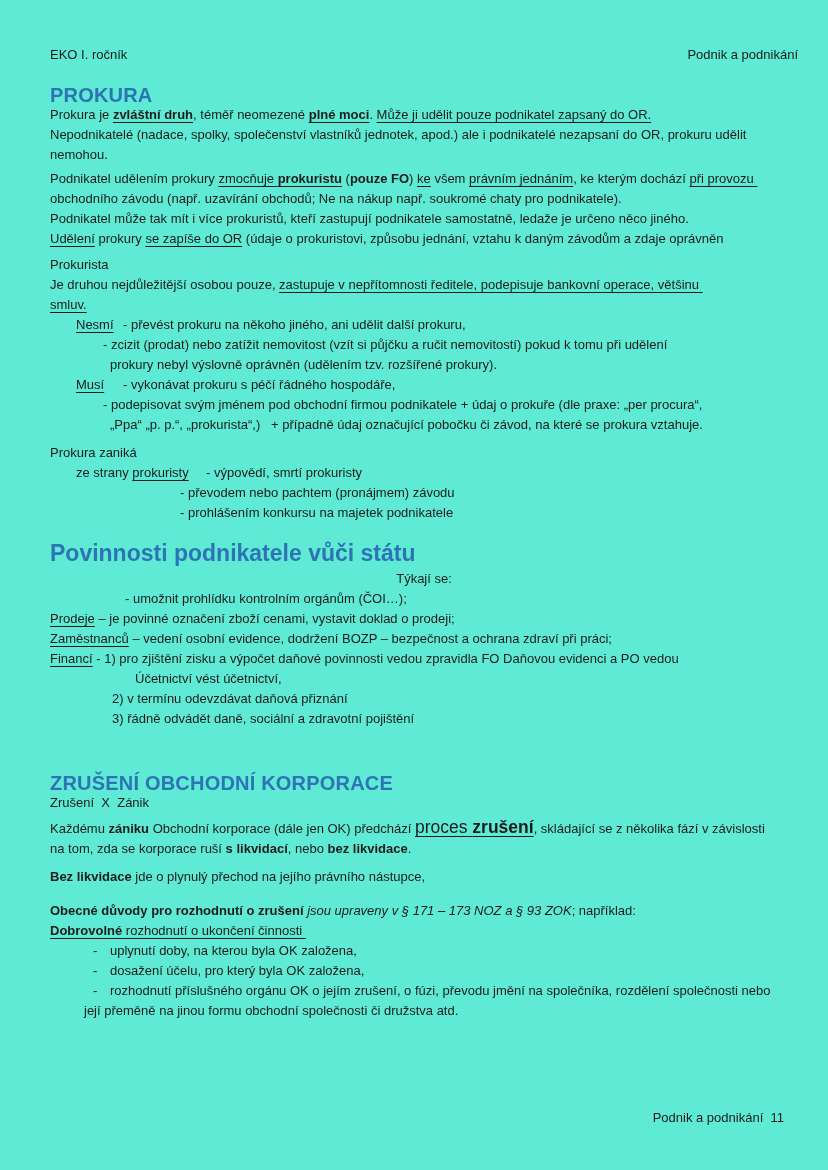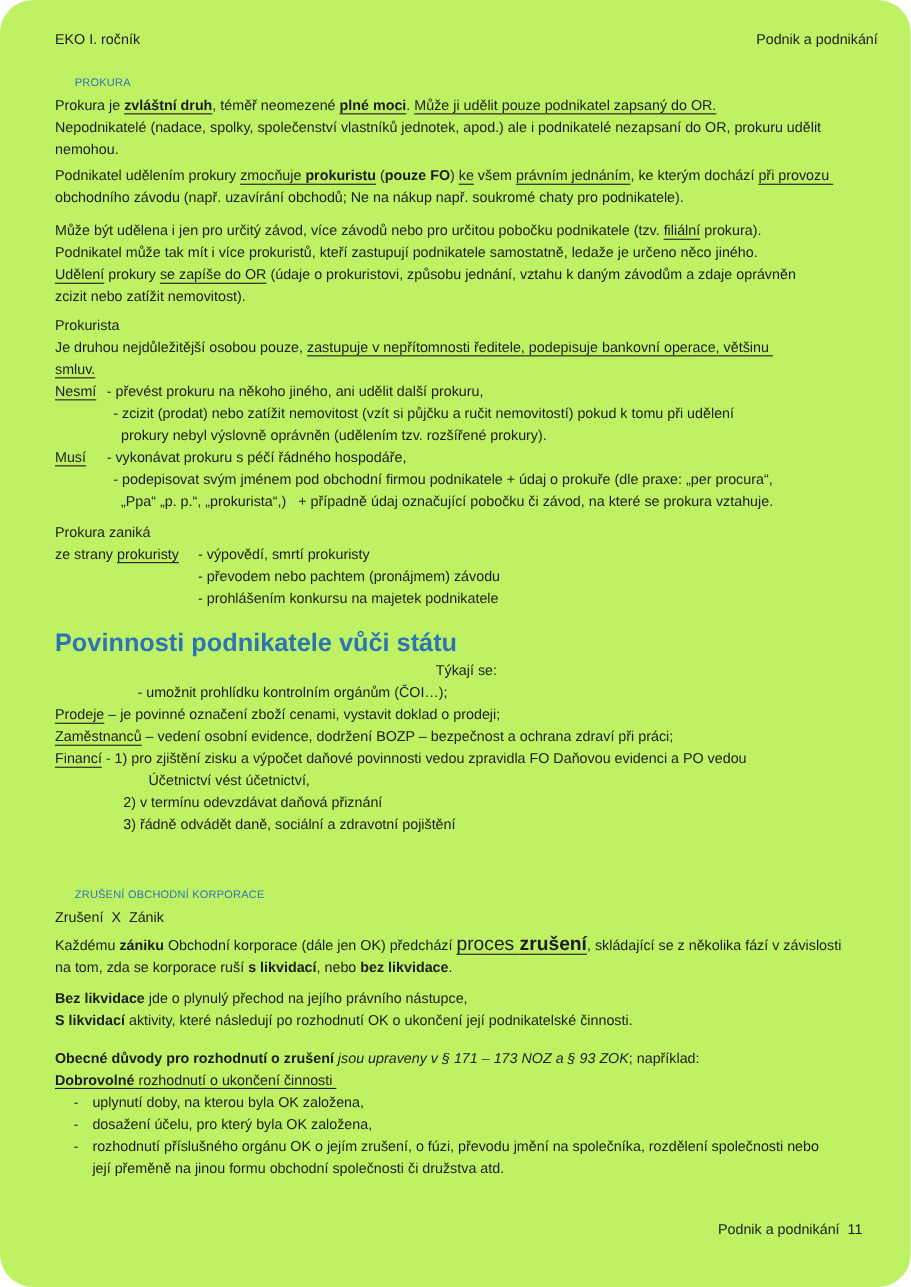--- a/index.html
+++ b/index.html
@@ -1,25 +1,25 @@
 <!DOCTYPE html>
 <html><head>
 <meta charset="utf-8">
 <style>
   html,body{margin:0;padding:0;background:#ffffff;}
   .page{
-    position:relative;width:828px;height:1170px;overflow:hidden;background:#bef264;
+    position:relative;width:828px;height:1170px;overflow:hidden;background:#5eead4;
     font-family:"Liberation Sans",sans-serif;color:#1c1c1c;
-    padding:27px 30px 0 50px;box-sizing:border-box;border-radius:30px;
+    padding:46px 30px 0 50px;box-sizing:border-box;
   }
   .hdr{display:flex;justify-content:space-between;font-size:13px;line-height:17px;white-space:pre;}
   .line{font-size:13px;line-height:20px;white-space:pre;}
   .row{display:flex;}
-  .row .label{flex:0 0 auto;display:inline-block;}
-  .h1{color:#2E74B5;font-weight:normal;font-size:10px;line-height:20px;letter-spacing:.2px;white-space:pre;margin-left:18px;}
+  .row .label{flex:0 0 auto;display:inline-block;margin-left:26px;}
+  .h1{color:#2E74B5;font-weight:bold;font-size:20px;line-height:20px;letter-spacing:.2px;white-space:pre;}
   .h2{color:#2E74B5;font-weight:bold;font-size:23px;line-height:24px;white-space:pre;}
   .hb{font-weight:normal;font-size:13px;line-height:20px;white-space:pre;}
   .b{font-weight:bold;}
   .i{font-style:italic;}
   .u{text-decoration:underline;text-decoration-skip-ink:none;text-underline-offset:2.5px;}
   .lg{font-size:17.5px;line-height:1;}
   .footer{position:absolute;right:44px;bottom:30px;font-size:13px;white-space:pre;}
 </style>
 </head>
 <body>
@@ -30,24 +30,22 @@
     <span>Podnik a podnikání</span>
   </div>
 
   <div>
       <div class="h1" style="margin-top: 22px;">PROKURA</div>
       <div class="line"><span>Prokura je </span><span class="b u">zvláštní druh</span><span>, téměř neomezené </span><span class="b u">plné moci</span><span>. </span><span class="u">Může ji udělit pouze podnikatel zapsaný do OR.</span></div>
       <div class="line"><span>Nepodnikatelé (nadace, spolky, společenství vlastníků jednotek, apod.) ale i podnikatelé nezapsaní do OR, prokuru udělit</span></div>
       <div class="line"><span>nemohou.</span></div>
       <div class="line" style="margin-top: 4px;"><span>Podnikatel udělením prokury </span><span class="u">zmocňuje </span><span class="b u">prokuristu</span><span> (</span><span class="b">pouze FO</span><span>) </span><span class="u">ke</span><span> všem </span><span class="u">právním jednáním</span><span>, ke kterým dochází </span><span class="u">při provozu </span></div>
       <div class="line"><span>obchodního závodu (např. uzavírání obchodů; Ne na nákup např. soukromé chaty pro podnikatele).</span></div>
-      <div class="line" style="margin-top: 10px;"><span>Může být udělena i jen pro určitý závod, více závodů nebo pro určitou pobočku podnikatele (tzv. </span><span class="u">filiální</span><span> prokura).</span></div>
       <div class="line"><span>Podnikatel může tak mít i více prokuristů, kteří zastupují podnikatele samostatně, ledaže je určeno něco jiného.</span></div>
       <div class="line"><span class="u">Udělení</span><span> prokury </span><span class="u">se zapíše do OR</span><span> (údaje o prokuristovi, způsobu jednání, vztahu k daným závodům a zdaje oprávněn</span></div>
-      <div class="line"><span>zcizit nebo zatížit nemovitost).</span></div>
       <div class="hb" style="margin-top: 6px;">Prokurista</div>
       <div class="line"><span>Je druhou nejdůležitější osobou pouze, </span><span class="u">zastupuje v nepřítomnosti ředitele, podepisuje bankovní operace, většinu </span></div>
       <div class="line"><span class="u">smluv.</span></div>
       <div class="line row"><span class="label" style="width: 47px;"><span class="u">Nesmí</span></span><span><span>- převést prokuru na někoho jiného, ani udělit další prokuru,</span></span></div>
       <div class="line" style="padding-left: 53px;"><span>- zcizit (prodat) nebo zatížit nemovitost (vzít si půjčku a ručit nemovitostí) pokud k tomu při udělení</span></div>
       <div class="line" style="padding-left: 60px;"><span>prokury nebyl výslovně oprávněn (udělením tzv. rozšířené prokury).</span></div>
       <div class="line row"><span class="label" style="width: 47px;"><span class="u">Musí</span></span><span><span>- vykonávat prokuru s péčí řádného hospodáře,</span></span></div>
       <div class="line" style="padding-left: 53px;"><span>- podepisovat svým jménem pod obchodní firmou podnikatele + údaj o prokuře (dle praxe: „per procura“,</span></div>
       <div class="line" style="padding-left: 60px;"><span>„Ppa“ „p. p.“, „prokurista“,)   + případně údaj označující pobočku či závod, na které se prokura vztahuje.</span></div>
       <div class="hb" style="margin-top: 8px;">Prokura zaniká</div>
@@ -61,21 +59,20 @@
       <div class="line"><span class="u">Zaměstnanců</span><span> – vedení osobní evidence, dodržení BOZP – bezpečnost a ochrana zdraví při práci;</span></div>
       <div class="line"><span class="u">Financí</span><span> - 1) pro zjištění zisku a výpočet daňové povinnosti vedou zpravidla FO Daňovou evidenci a PO vedou</span></div>
       <div class="line" style="padding-left: 85px;"><span>Účetnictví vést účetnictví,</span></div>
       <div class="line" style="padding-left: 62px;"><span>2) v termínu odevzdávat daňová přiznání</span></div>
       <div class="line" style="padding-left: 62px;"><span>3) řádně odvádět daně, sociální a zdravotní pojištění</span></div>
       <div class="h1" style="margin-top: 44px;">ZRUŠENÍ OBCHODNÍ KORPORACE</div>
       <div class="hb">Zrušení  X  Zánik</div>
       <div class="line" style="margin-top: 6px;"><span>Každému </span><span class="b">zániku</span><span> Obchodní korporace (dále jen OK) předchází </span><span class="u lg">proces </span><span class="b u lg">zrušení</span><span>, skládající se z několika fází v závislosti</span></div>
       <div class="line"><span>na tom, zda se korporace ruší </span><span class="b">s likvidací</span><span>, nebo </span><span class="b">bez likvidace</span><span>.</span></div>
       <div class="line" style="margin-top: 8px;"><span class="b">Bez likvidace</span><span> jde o plynulý přechod na jejího právního nástupce,</span></div>
-      <div class="line"><span class="b">S likvidací</span><span> aktivity, které následují po rozhodnutí OK o ukončení její podnikatelské činnosti.</span></div>
       <div class="line" style="margin-top: 14px;"><span class="b">Obecné důvody pro rozhodnutí o zrušení</span><span> </span><span class="i">jsou upraveny v § 171 – 173 NOZ a § 93 ZOK</span><span>; například:</span></div>
       <div class="line"><span class="b u">Dobrovolné</span><span class="u"> rozhodnutí o ukončení činnosti </span></div>
       <div class="line row" style="padding-left: 17px;"><span class="label" style="width: 17px;"><span>-</span></span><span><span>uplynutí doby, na kterou byla OK založena,</span></span></div>
       <div class="line row" style="padding-left: 17px;"><span class="label" style="width: 17px;"><span>-</span></span><span><span>dosažení účelu, pro který byla OK založena,</span></span></div>
       <div class="line row" style="padding-left: 17px;"><span class="label" style="width: 17px;"><span>-</span></span><span><span>rozhodnutí příslušného orgánu OK o jejím zrušení, o fúzi, převodu jmění na společníka, rozdělení společnosti nebo</span></span></div>
       <div class="line" style="padding-left: 34px;"><span>její přeměně na jinou formu obchodní společnosti či družstva atd.</span></div>
     </div>
 
   <div class="footer">
     <span>Podnik a podnikání</span><span>  </span><span>11</span>

